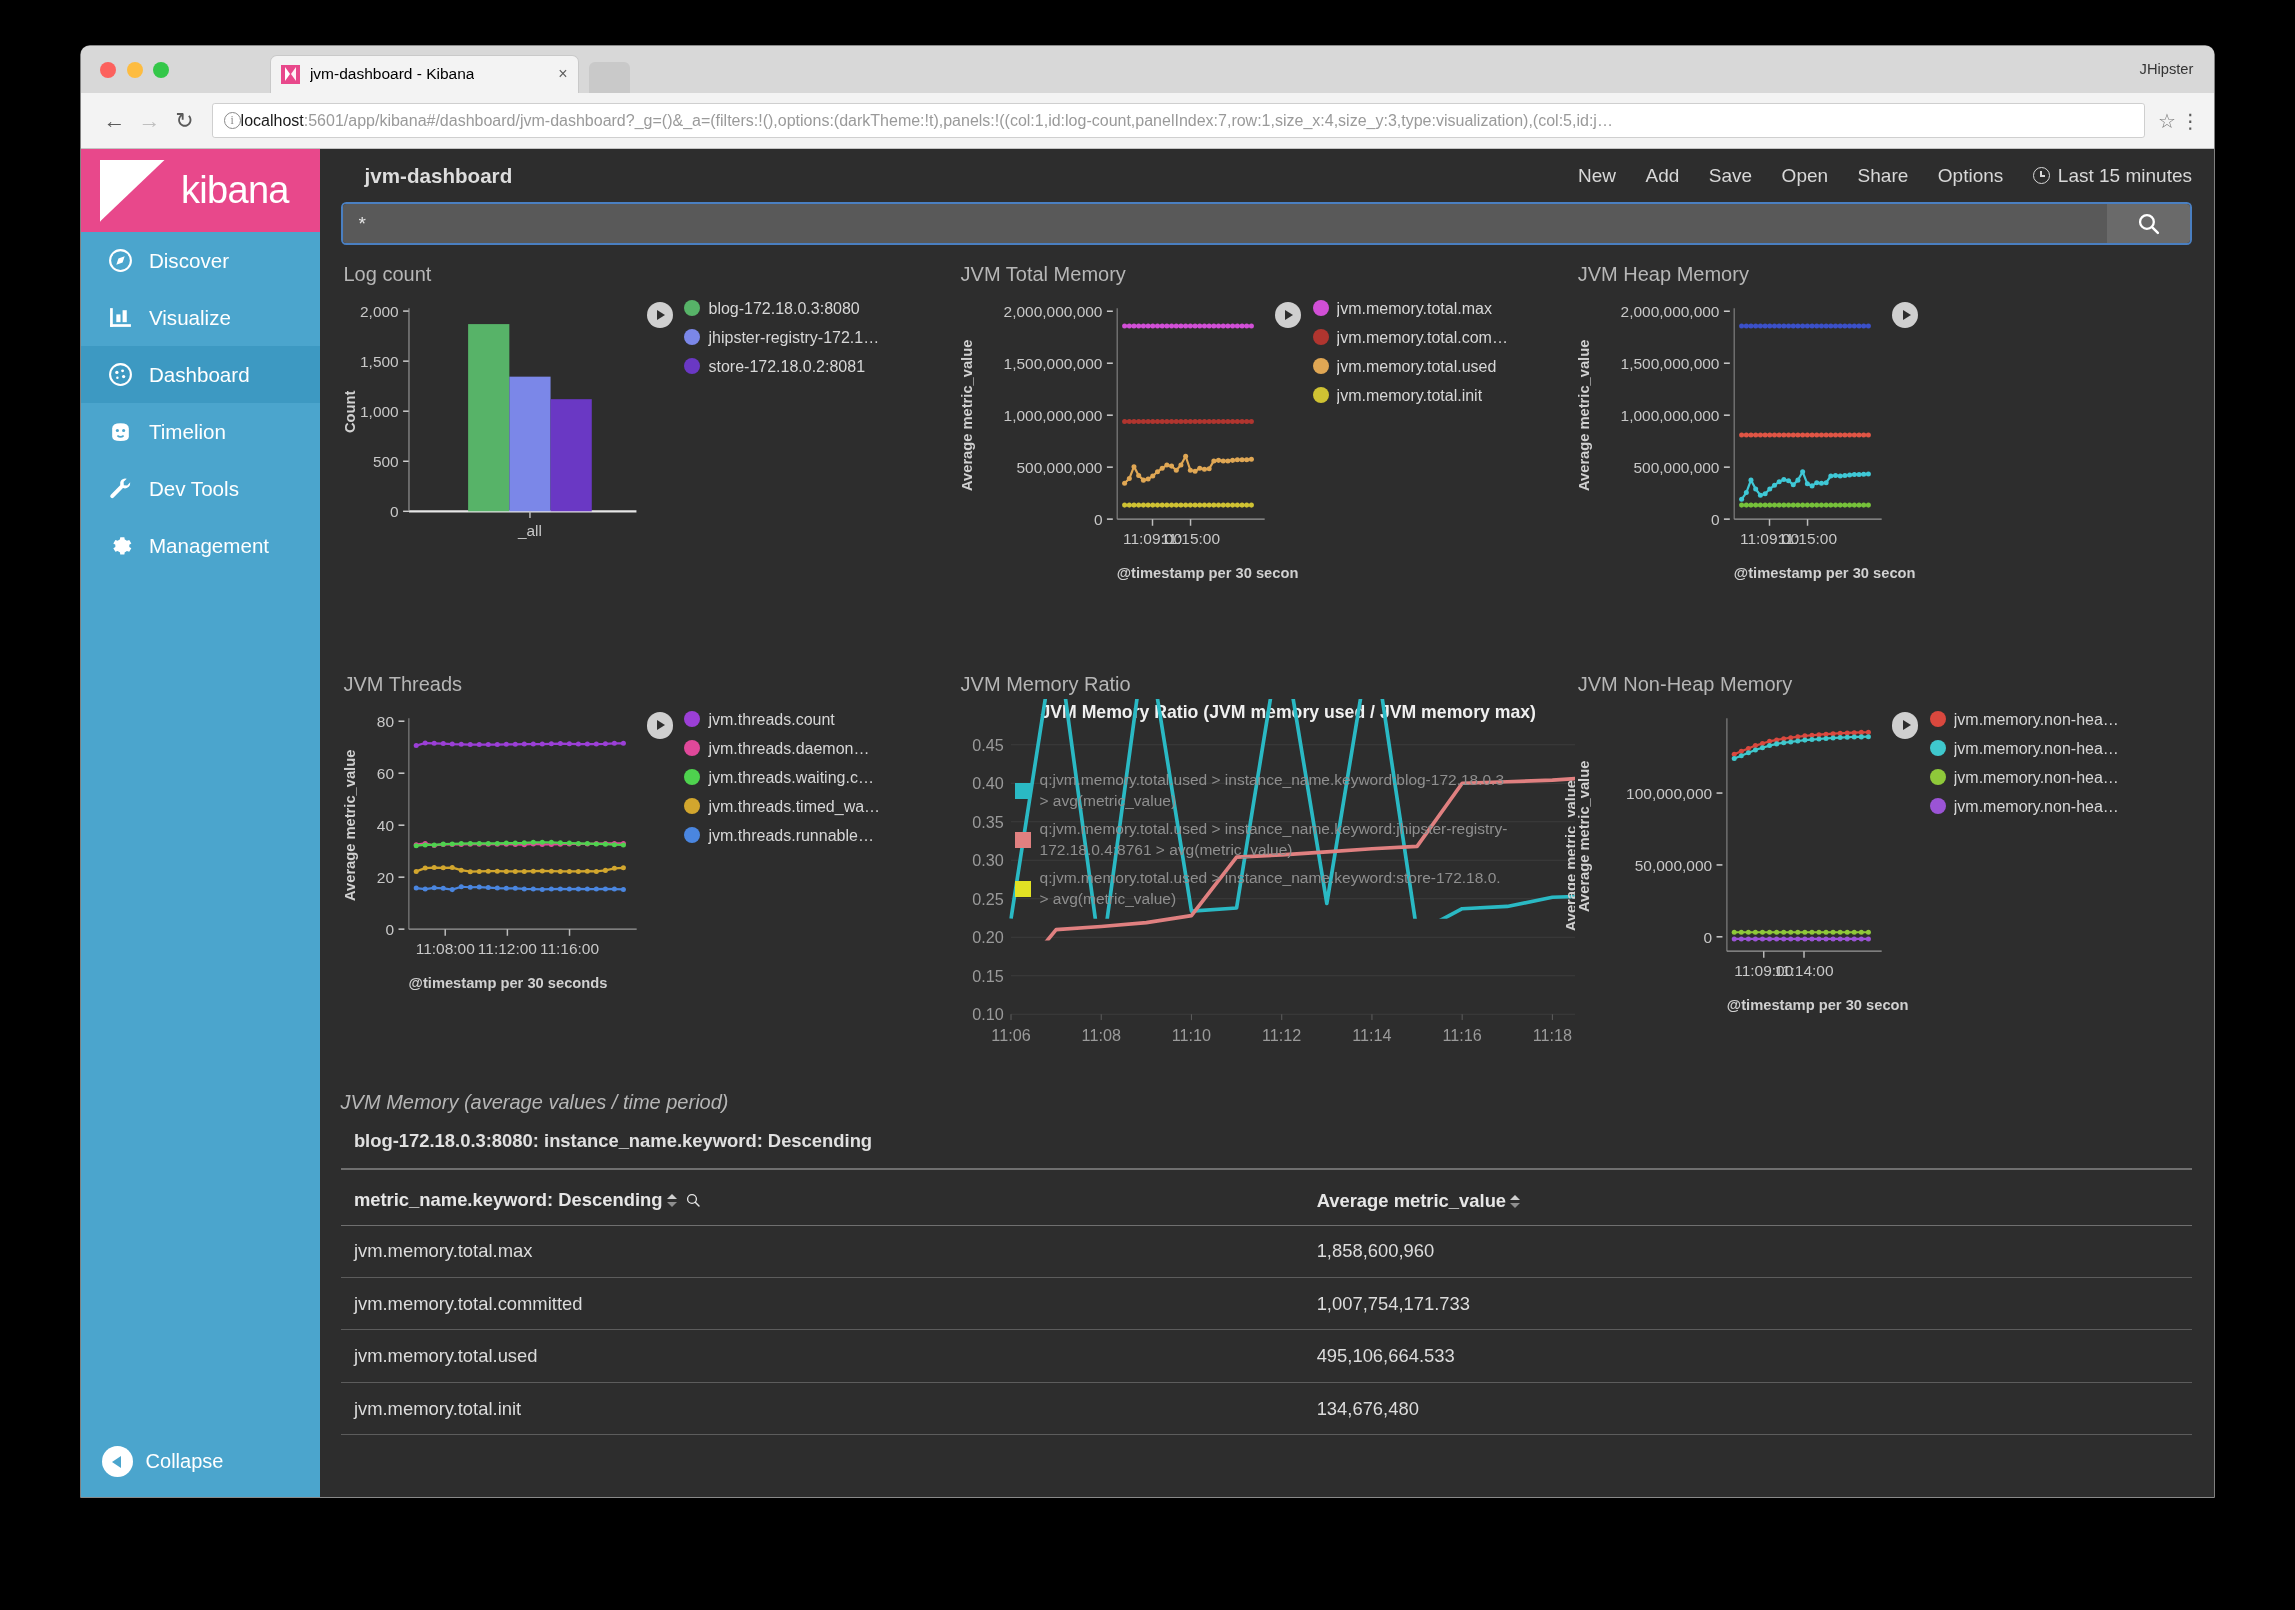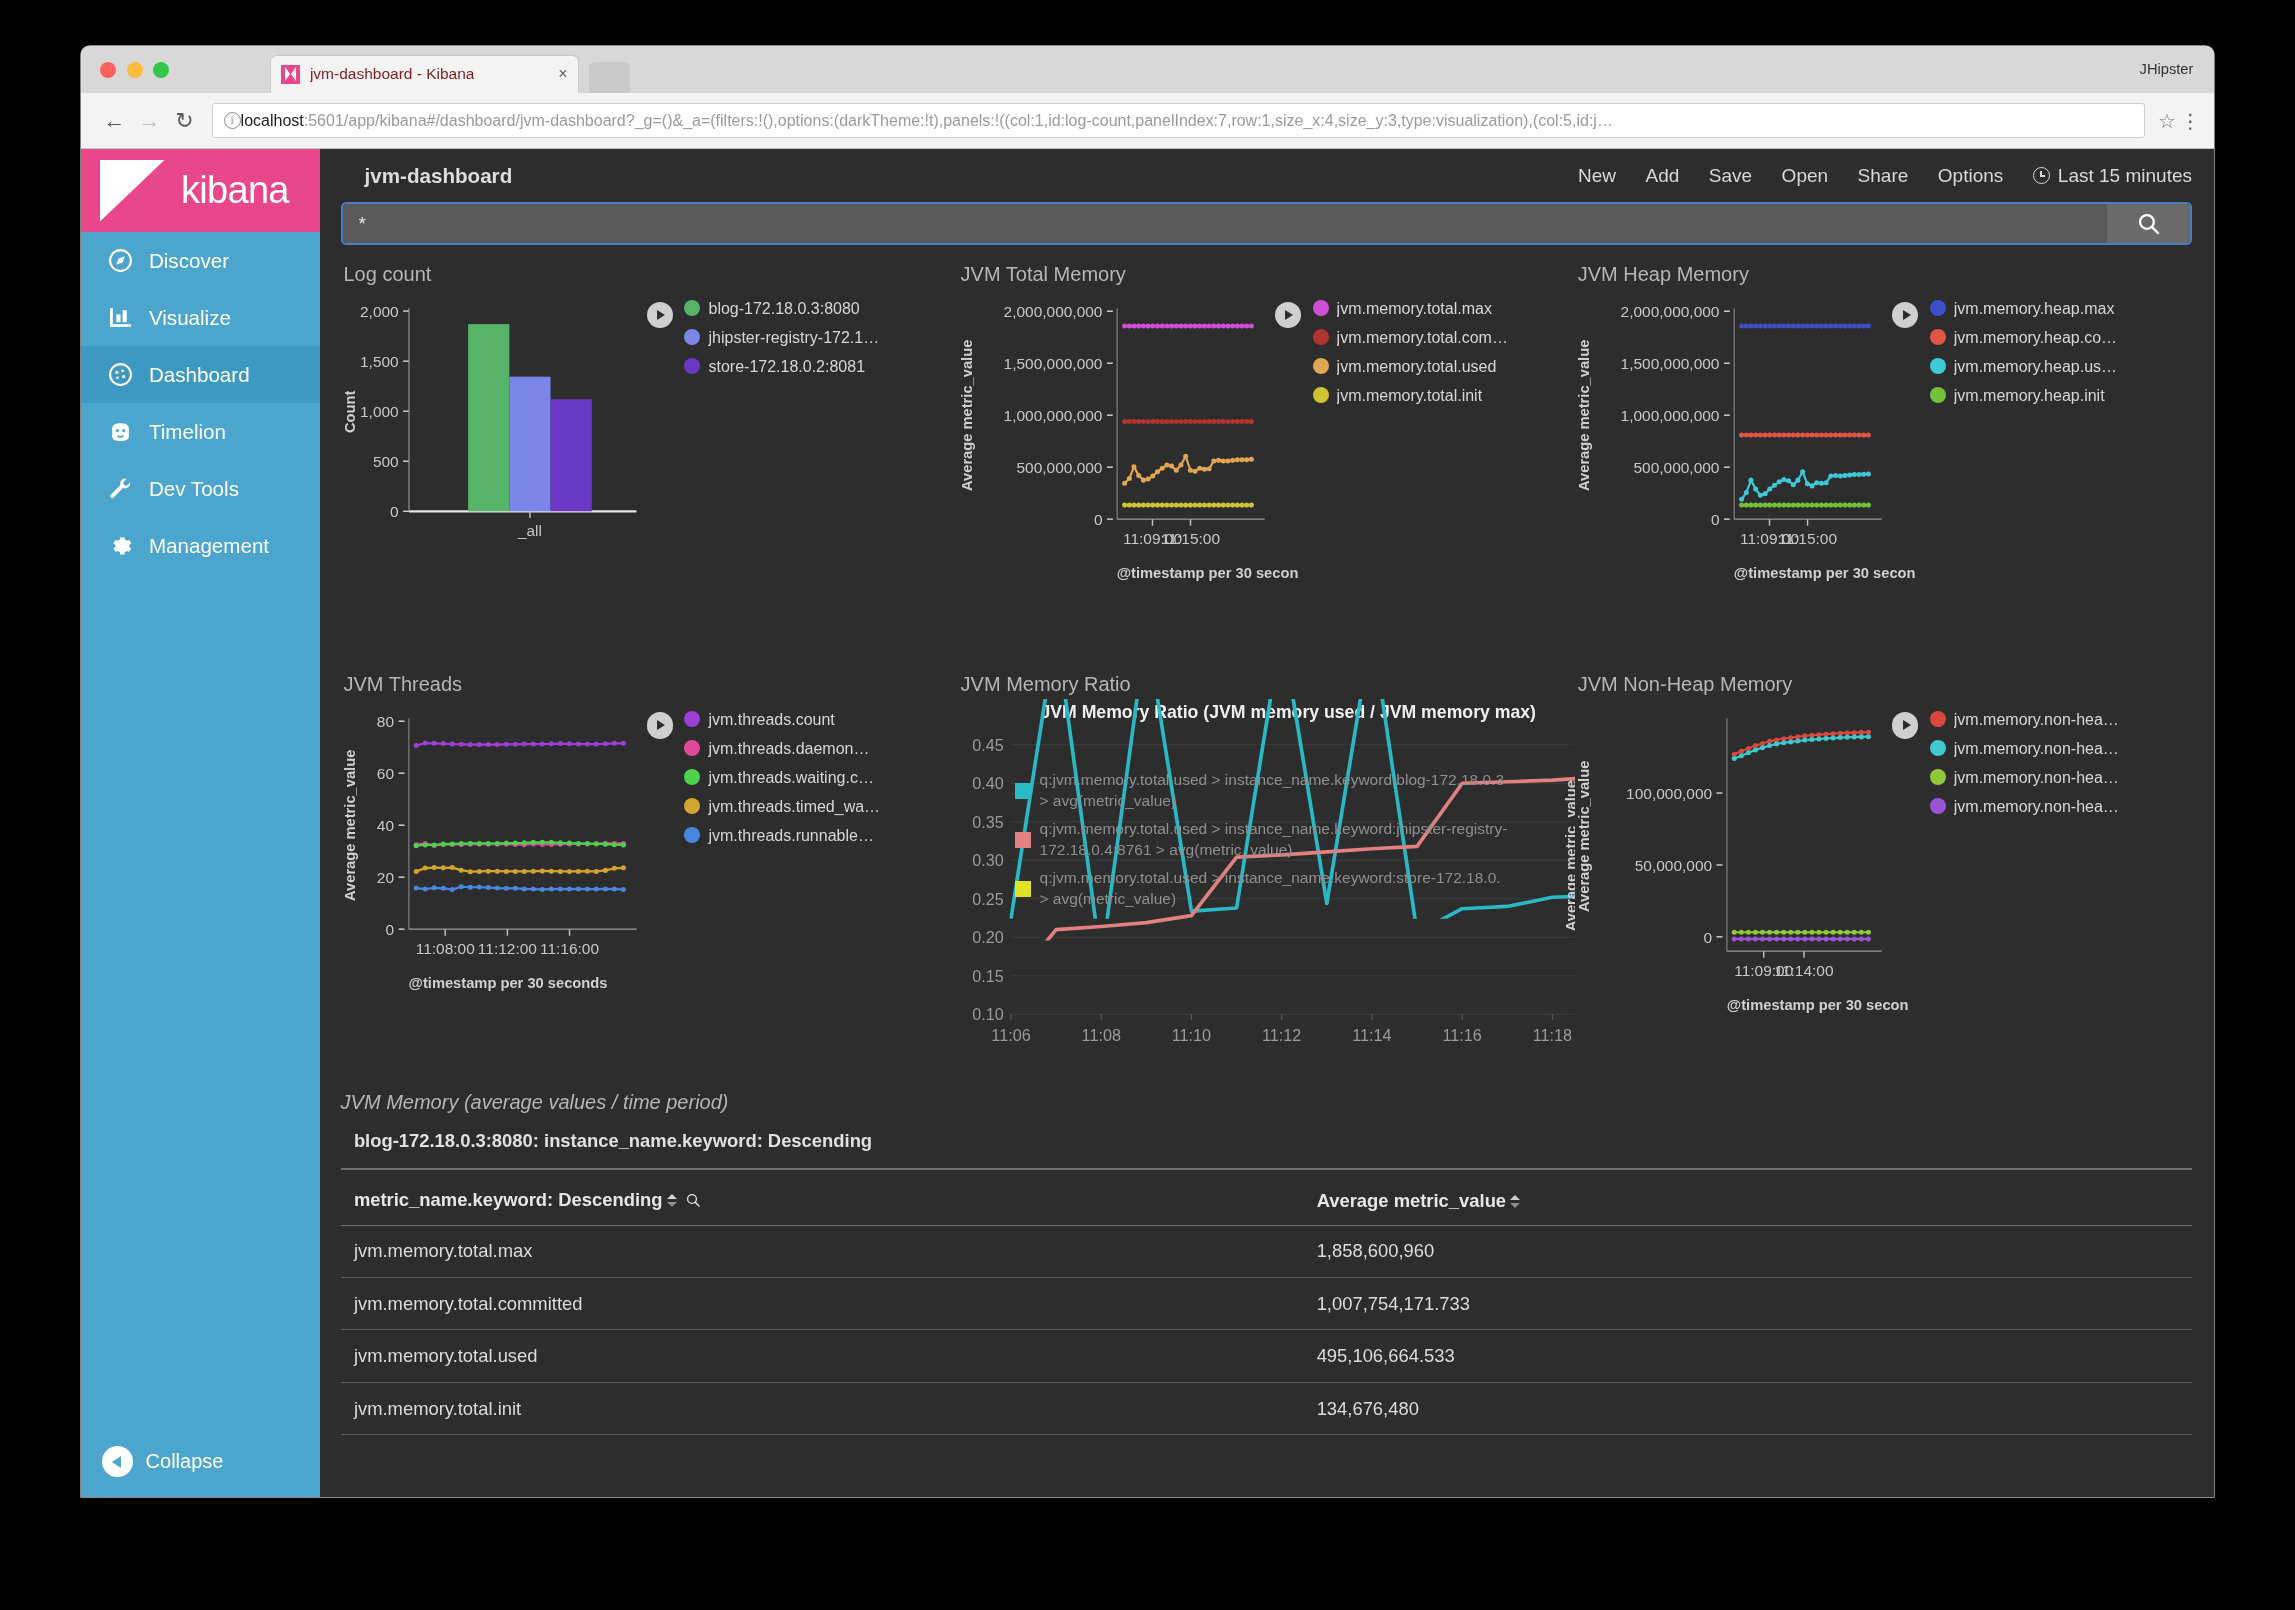--- a/index.html
+++ b/index.html
@@ -30,21 +30,21 @@
   }
   #tabfav { width:19px; height:19px; background:#e8488b; position:relative; flex:0 0 auto; }
   #tabfav:before {
     content:""; position:absolute; left:3.7px; top:2.2px; width:0; height:0;
     border-left:5.9px solid #fff; border-top:7.4px solid transparent; border-bottom:7.4px solid transparent;
   }
   #tabfav:after {
     content:""; position:absolute; left:9.6px; top:2.2px; width:0; height:0;
     border-right:5.9px solid #fff0f6; border-top:7.4px solid transparent; border-bottom:7.4px solid transparent;
   }
-  #tabtitle { font-size:15.5px; color:#7f1d1d; margin-left:9.6px; white-space:nowrap; overflow:hidden; }
+  #tabtitle { font-size:15.5px; color:#000000; margin-left:9.6px; white-space:nowrap; overflow:hidden; }
   #tabclose { margin-left:auto; font-size:16px; color:#5f5f5f; line-height:1; }
   #tab2 {
     position:absolute; left:508px; top:16px; width:41px; height:31px;
     background:#c9c9c9; border-radius:5.9px 5.9px 0 0;
   }
   #jhipster {
     position:absolute; right:20.6px; top:14.7px; font-size:14.7px; color:#333;
   }
   #toolbar {
     position:relative; height:56px; background:#f3f3f3;
@@ -679,38 +679,20 @@
                   <circle cx="391.6" cy="293.0" r="3.4" fill="#76c13a"></circle>
                   <circle cx="398.0" cy="293.0" r="3.4" fill="#76c13a"></circle>
                   <line x1="263.84000000000003" y1="312" x2="263.84000000000003" y2="321" stroke="#bdbdbd" stroke-width="2"></line>
                   <text x="263.84000000000003" y="346" text-anchor="middle" fill="#c8c8c8" font-size="21" font-family="Liberation Sans, sans-serif">11:09:00</text>
                   <line x1="315.44" y1="312" x2="315.44" y2="321" stroke="#bdbdbd" stroke-width="2"></line>
                   <text x="315.44" y="346" text-anchor="middle" fill="#c8c8c8" font-size="21" font-family="Liberation Sans, sans-serif">11:15:00</text>
                 </svg><div class="axlabel" style="left: 1.5px; top: 26.5px; height: 200px; display: flex; align-items: center; justify-content: center;">Average metric_value</div><div class="xaxtitle" style="left: 159px; top: 276px;">@timestamp per 30 secon</div></div>
               <div class="legend">
                 <div class="legendtoggle">
                   <i></i>
-                </div>
-                <div class="legenditems">
-                  <div class="legendrow">
-                    <span class="dot" style="background: rgb(59, 80, 200);"></span>
-                    <span class="legendlabel">jvm.memory.heap.max</span>
-                  </div>
-                  <div class="legendrow">
-                    <span class="dot" style="background: rgb(224, 85, 69);"></span>
-                    <span class="legendlabel">jvm.memory.heap.co…</span>
-                  </div>
-                  <div class="legendrow">
-                    <span class="dot" style="background: rgb(63, 200, 214);"></span>
-                    <span class="legendlabel">jvm.memory.heap.us…</span>
-                  </div>
-                  <div class="legendrow">
-                    <span class="dot" style="background: rgb(118, 193, 58);"></span>
-                    <span class="legendlabel">jvm.memory.heap.init</span>
-                  </div>
                 </div>
               </div>
             </div>
           </div>
           <div class="panel">
             <div class="ptitle">JVM Threads</div>
             <div class="pbody">
               <div class="chartarea" style="width: 306px; height: 273px;"><svg width="306" height="273" viewBox="0 0 415 370">
                   <line x1="78" y1="312" x2="86" y2="312" stroke="#cfcfcf" stroke-width="2"></line>
                   <text x="72" y="320" text-anchor="end" fill="#c8c8c8" font-size="21" font-family="Liberation Sans, sans-serif">0</text>

